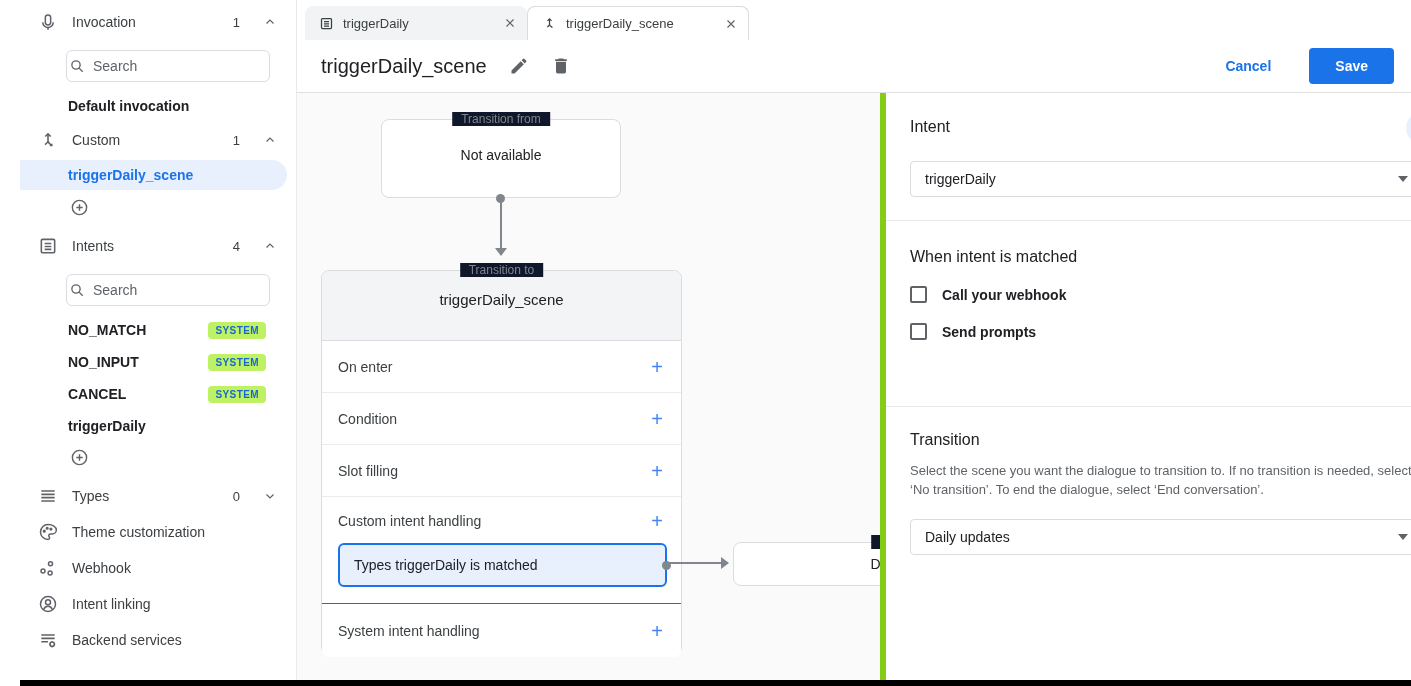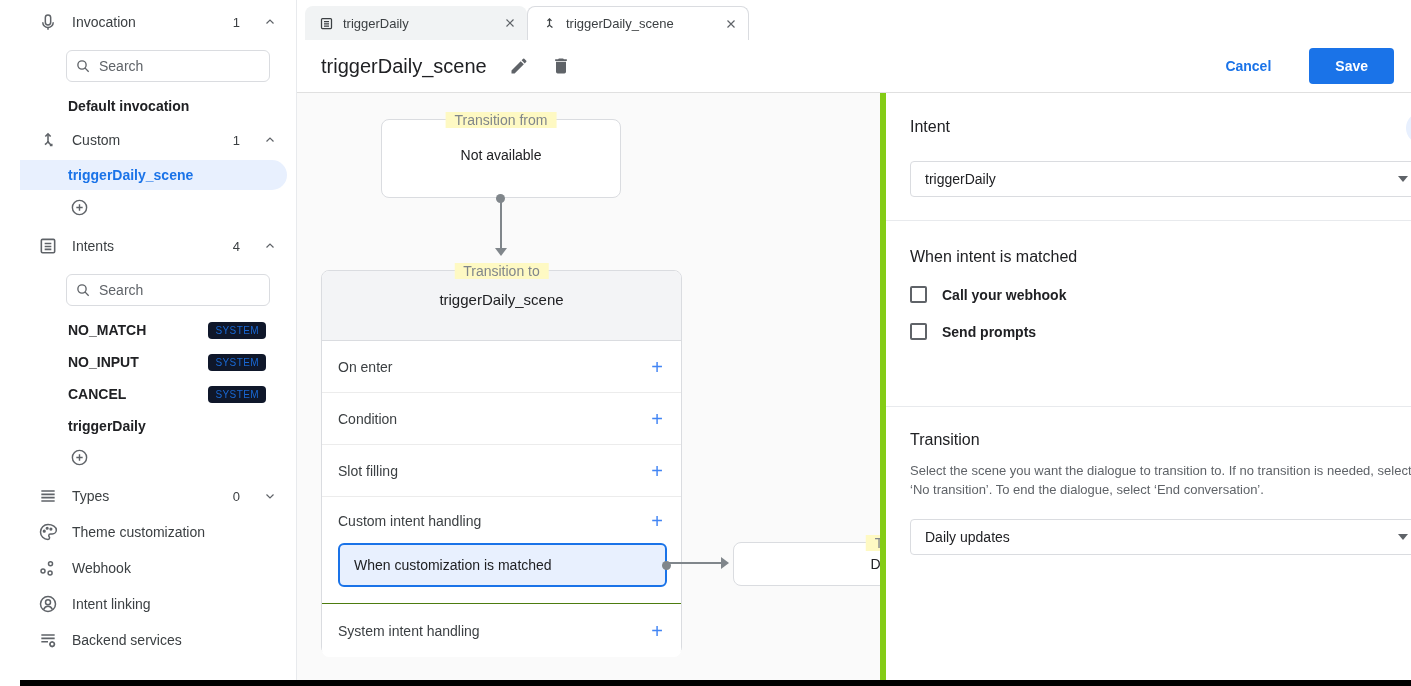--- a/index.html
+++ b/index.html
@@ -11,25 +11,25 @@
   svg { display:block; }
   
   .edge-right { position:absolute; top:0; right:0; width:5px; height:100%; background:#000; z-index:60; }
   .edge-bottom { position:absolute; left:0; bottom:0; width:100%; height:6px; background:#000; z-index:60; }
 
   
   .sidebar { position:absolute; left:0; top:0; width:277px; height:680px; background:#fff; border-right:1px solid #e8eaed; padding-top:4px; }
   .side-row { height:36px; display:flex; align-items:center; padding:0 20px 0 18px; gap:14px; font-size:14px; color:#3c4043; cursor:pointer; }
   .side-row .lbl { flex:1; }
   .side-row .count { font-size:13px; color:#3c4043; margin-right:10px; }
-  .side-search { margin:10px 26px 8px 46px; height:32px; border:1px solid #dadce0; border-radius:6px; display:flex; align-items:center; padding:0 8px; gap:8px; background:#fff; }
+  .side-search { margin:10px 26px 8px 46px; height:32px; border:1px solid #dadce0; border-radius:6px; display:flex; align-items:center; padding:0 2px; gap:8px; background:#fff; }
   .side-search input { border:none; outline:none; font-size:14px; color:#3c4043; width:100%; font-family:inherit; background:transparent; }
   .side-search input::placeholder { color:#5f6368; }
   .side-item { height:32px; display:flex; align-items:center; padding:0 30px 0 48px; font-size:14px; font-weight:bold; color:#202124; cursor:pointer; }
-  .side-item .badge { margin-left:auto; background:#0f172a; color:#1967d2; font-size:10px; font-weight:normal; letter-spacing:.4px; padding:3px 7px; border-radius:4px; }
+  .side-item .badge { margin-left:auto; background:#bef264; color:#1967d2; font-size:10px; font-weight:bold; letter-spacing:.4px; padding:3px 7px; border-radius:4px; }
   .side-selected { height:30px; margin:2px 9px 2px 0; display:flex; align-items:center; padding-left:48px; background:#e8f0fe; color:#1a73e8; font-size:14px; font-weight:bold; border-radius:0 16px 16px 0; cursor:pointer; }
   .side-add { height:30px; display:flex; align-items:center; padding-left:50px; cursor:pointer; }
   .spacer6 { height:6px; }
 
   
   .main { position:absolute; left:277px; top:0; right:5px; bottom:6px; background:#fff; }
   .tabbar { height:40px; display:flex; align-items:flex-end; padding-left:8px; background:#fff; }
   .tab { width:222px; height:34px; display:flex; align-items:center; gap:9px; padding:0 10px 0 14px; font-size:13px; color:#3c4043; border-radius:8px 8px 0 0; cursor:pointer; }
   .tab-inactive { background:#f1f3f4; }
   .tab-active { background:#fff; border:1px solid #dadce0; border-bottom:none; }
@@ -40,21 +40,21 @@
   .hdr-icon { margin-left:22px; cursor:pointer; }
   .hdr-right { margin-left:auto; display:flex; align-items:center; }
   .btn-cancel { color:#1a73e8; font-size:14px; font-weight:bold; cursor:pointer; }
   .btn-save { margin-left:38px; background:#1a73e8; color:#fff; font-size:14px; font-weight:bold; border:none; border-radius:4px; height:36px; padding:0 26px; cursor:pointer; font-family:inherit; }
 
   .content { position:absolute; top:93px; left:0; right:0; bottom:0; }
   .canvas { position:absolute; left:0; top:0; width:583px; height:100%; background:#fafafa; }
 
   
   .flow-box { position:absolute; border:1px solid #dadce0; border-radius:8px; background:#fff; }
-  .flow-legend { position:absolute; top:-8px; left:50%; transform:translateX(-50%); background:#fef9c3; padding:0 9px; font-size:14px; color:#80868b; white-space:nowrap;text-align:right; }
+  .flow-legend { position:absolute; top:-8px; left:50%; transform:translateX(-50%); background:#0f172a; padding:0 9px; font-size:12px; color:#80868b; white-space:nowrap;text-align:right; }
   .box-from { left:84px; top:26px; width:240px; height:79px; }
   .box-from .body { display:flex; align-items:center; justify-content:center; height:100%; font-size:14px; color:#202124; padding-bottom:8px; }
 
   .conn-dot { position:absolute; width:9px; height:9px; border-radius:50%; background:#80868b; }
   .conn-vline { position:absolute; left:203px; top:105px; width:2px; height:50px; background:#80868b; }
   .conn-varrow { position:absolute; left:198px; top:155px; width:0; height:0; border-left:6px solid transparent; border-right:6px solid transparent; border-top:8px solid #80868b; }
   .conn-hline { position:absolute; left:371px; top:469px; width:53px; height:2px; background:#80868b; }
   .conn-harrow { position:absolute; left:424px; top:464px; width:0; height:0; border-top:6px solid transparent; border-bottom:6px solid transparent; border-left:8px solid #80868b; }
 
   
@@ -361,21 +361,21 @@
             <span>Slot filling</span>
             <span class="plus">+</span>
           </div>
 
           <div class="card-row-custom">
             <div class="row-label-line">
               <span>Custom intent handling</span>
               <span class="plus">+</span>
             </div>
             <div class="intent-chip">
-              <span>When customization is matched</span>
+              <span>Types triggerDaily is matched</span>
               <span class="chip-dot"></span>
             </div>
           </div>
 
           <div class="card-row card-row-last">
             <span>System intent handling</span>
             <span class="plus">+</span>
           </div>
         </div>
 

